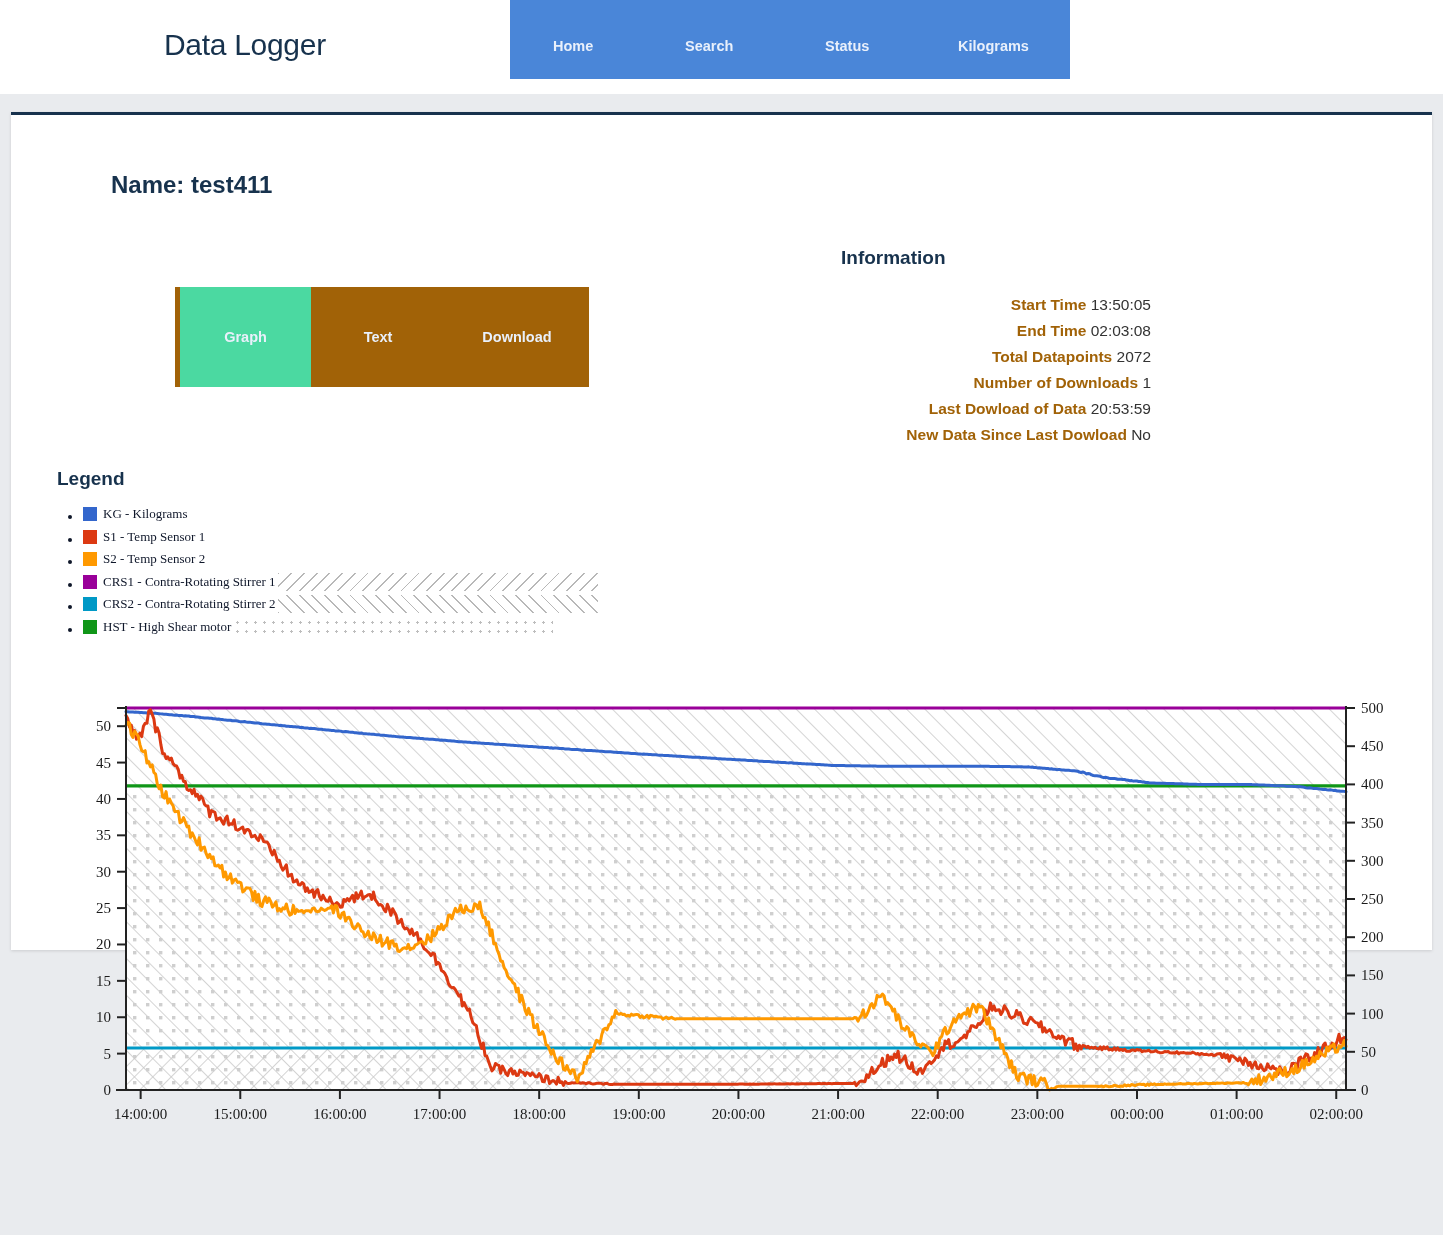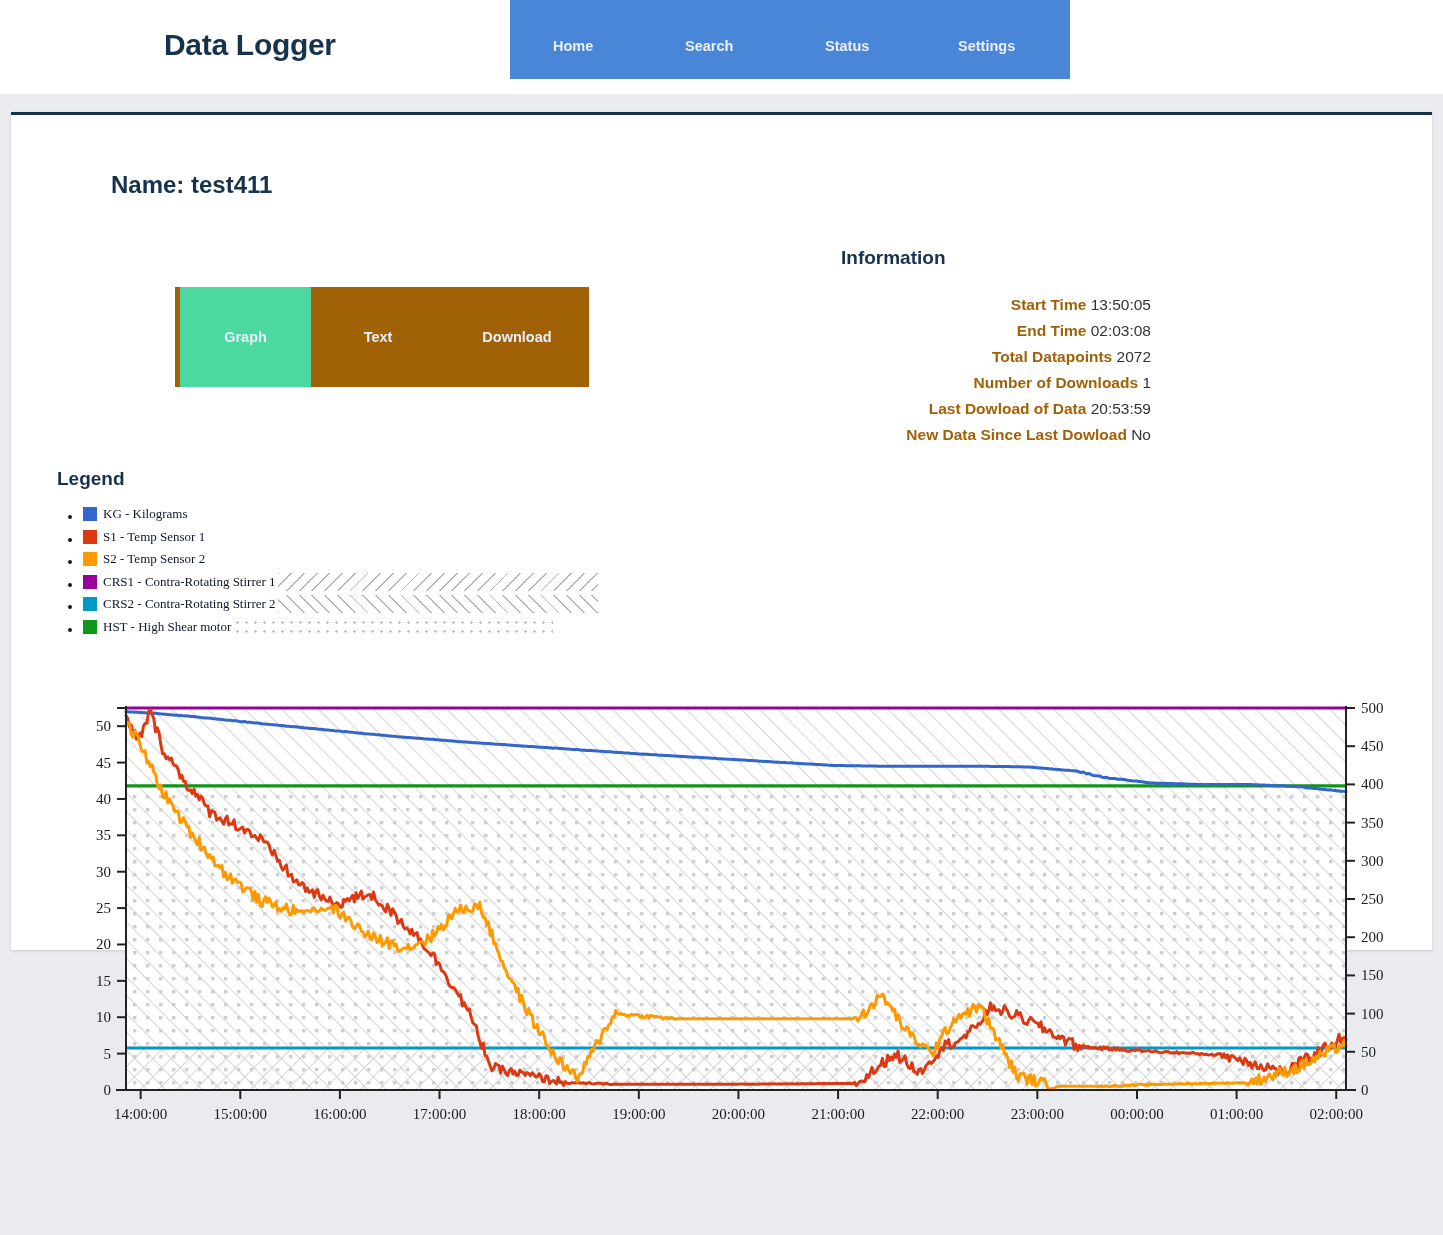--- a/index.html
+++ b/index.html
@@ -17,21 +17,21 @@
     position: relative;
     height: 94px;
     background: #ffffff;
     display: flex;
     align-items: center;
   }
   .brand {
     position: absolute;
     left: 164px; top: 28px;
     font-size: 30px;
-    font-weight: bold;
+    font-weight: normal;
     color: #17324d;
     letter-spacing: -0.3px;
   }
   .nav-block {
     position: absolute;
     left: 510px; top: 0;
     width: 560px; height: 79px;
     background: #4a86d8;
   }
   .nav-link {
@@ -183,21 +183,21 @@
 </style>
 </head>
 <body>
 
 <div class="navbar">
   <div class="brand">Data Logger</div>
   <div class="nav-block">
     <a class="nav-link n0" href="#">Home</a>
     <a class="nav-link n1" href="#">Search</a>
     <a class="nav-link n2" href="#">Status</a>
-    <a class="nav-link n3" href="#">Settings</a>
+    <a class="nav-link n3" href="#">Kilograms</a>
   </div>
 </div>
 
 <div class="card">
 
   <div class="page-title">Name: test411</div>
 
   <div class="btn-group">
     <button class="btn b-graph">Graph</button>
     <button class="btn b-text">Text</button>

